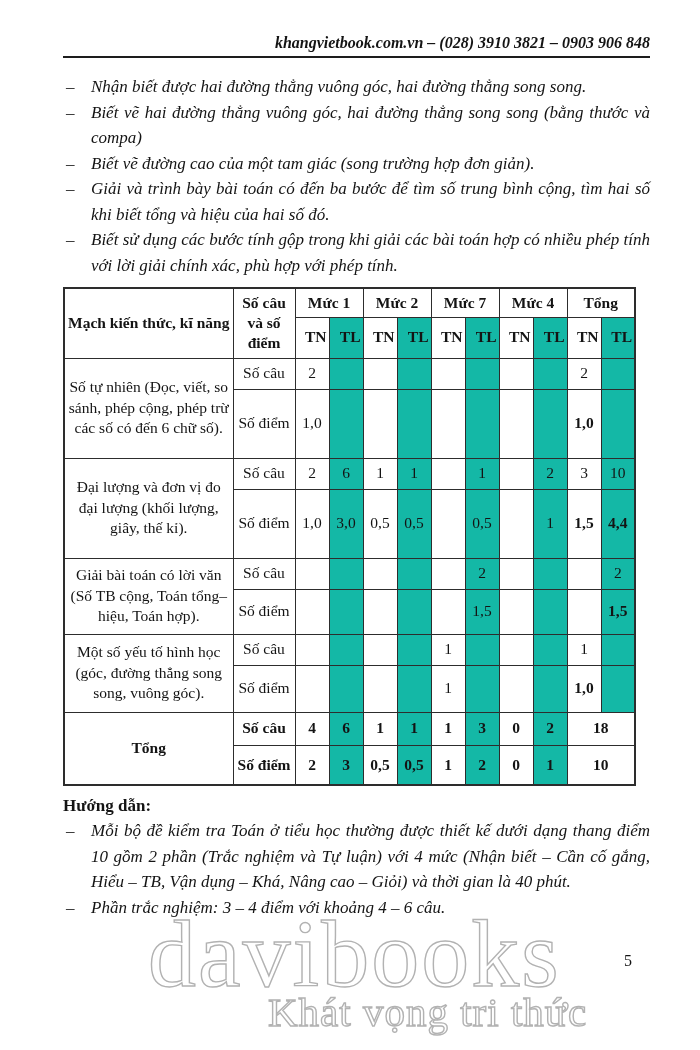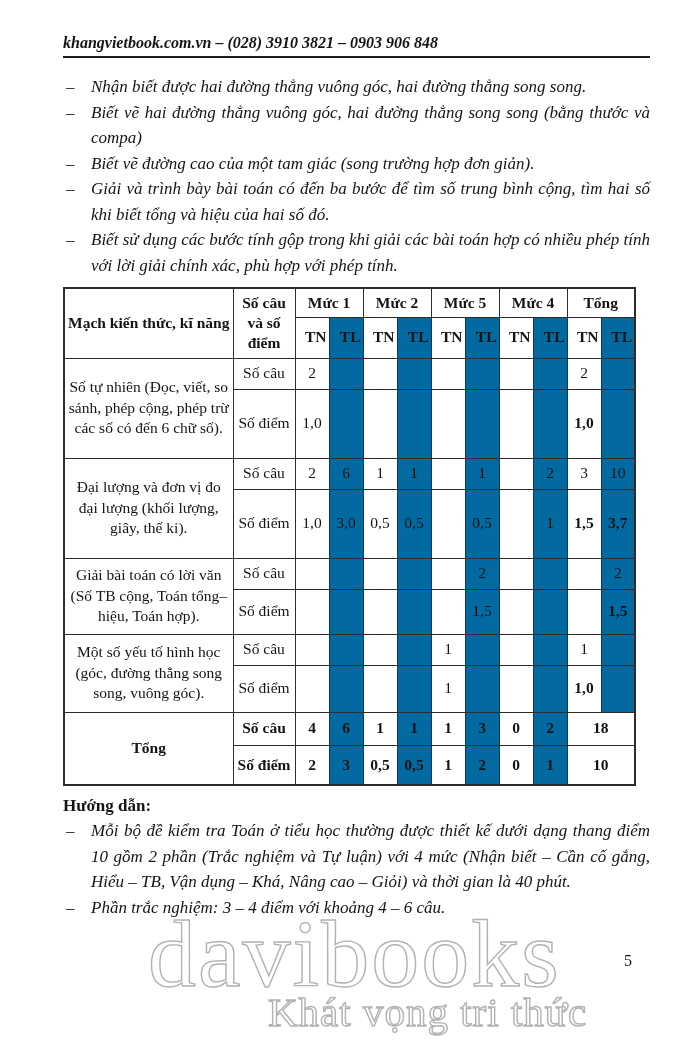--- a/index.html
+++ b/index.html
@@ -9,38 +9,38 @@
     background:#ffffff; font-family:"Liberation Serif", serif; color:#141414;
   }
   
   .wm { position:absolute; white-space:nowrap; color:transparent;
         -webkit-text-stroke:1.4px #b2b2b2; font-family:"Liberation Serif", serif; }
   .wm-brand { left:148px; top:898px; font-size:96px; letter-spacing:2px; }
   .wm-slogan { left:268px; top:988px; font-size:41px; letter-spacing:1px; }
   .content { position:absolute; left:63px; top:34px; width:587px; }
 
   
-  .runhead { font-style:italic; font-weight:bold; font-size:16px;
+  .runhead { text-align:right; font-style:italic; font-weight:bold; font-size:16px;
              padding-bottom:4px; border-bottom:2px solid #1d1d1d; }
 
   
   .blist { margin-top:16px; }
   .bullet { display:flex; font-size:17px; line-height:25.5px; }
   .bullet .dash { flex:none; width:28px; padding-left:3px; }
   .bullet .btxt { flex:1; text-align:justify;font-style:italic; }
 
   
   .sec-title { margin-top:12px; font-size:17px; font-weight:bold; letter-spacing:.2px; }
 
   
   table.matrix { margin-top:9px; border-collapse:collapse; table-layout:fixed;
                  width:571px; border:2px solid #2d2d2d; }
   table.matrix td { border:1px solid #2d2d2d; text-align:center; vertical-align:middle;
                     font-size:15.5px; line-height:1.32; padding:1px 2px; overflow:hidden; }
-  td.tl { background:#0369a1; }
+  td.tl { background:#14b8a6; }
   .b { font-weight:bold; }
   tr.h1 td { height:29px; }
   tr.h2 td { height:41px;text-align:right; }
   tr.sc td { height:31px; }
   tr.sd-a td { height:69px; }
   tr.sd-b td { height:69px; }
   tr.sd-c td { height:45px; }
   tr.sd-d td { height:47px; }
   tr.tot-a td { height:33px; }
   tr.tot-b td { height:40px; }
@@ -105,21 +105,21 @@
           <col style="width:34px">
         <col style="width:34px">
           <col style="width:34px">
       </colgroup>
       <tbody>
           <tr class="h1">
         <td rowspan="2" class="b">Mạch kiến thức, kĩ năng</td>
         <td rowspan="2" class="b">Số câu và số điểm</td>
         <td colspan="2" class="b">Mức 1</td>
         <td colspan="2" class="b">Mức 2</td>
-        <td colspan="2" class="b">Mức 5</td>
+        <td colspan="2" class="b">Mức 7</td>
         <td colspan="2" class="b">Mức 4</td>
         <td colspan="2" class="b">Tổng</td>
       </tr>
       <tr class="h2">
         <td class="b">TN</td>
         <td class="b tl">TL</td>
         <td class="b">TN</td>
         <td class="b tl">TL</td>
         <td class="b">TN</td>
         <td class="b tl">TL</td>
@@ -175,21 +175,21 @@
         <td>Số điểm</td>
         <td>1,0</td>
         <td class="tl">3,0</td>
         <td>0,5</td>
         <td class="tl">0,5</td>
         <td></td>
         <td class="tl">0,5</td>
         <td></td>
         <td class="tl">1</td>
         <td class="b">1,5</td>
-        <td class="tl b">3,7</td>
+        <td class="tl b">4,4</td>
       </tr>
 
       <tr class="sc">
         <td rowspan="2" class="rowlabel">Giải bài toán có lời văn (Số TB cộng, Toán tổng–hiệu, Toán hợp).</td>
         <td>Số câu</td>
         <td></td>
         <td class="tl"></td>
         <td></td>
         <td class="tl"></td>
         <td></td>

